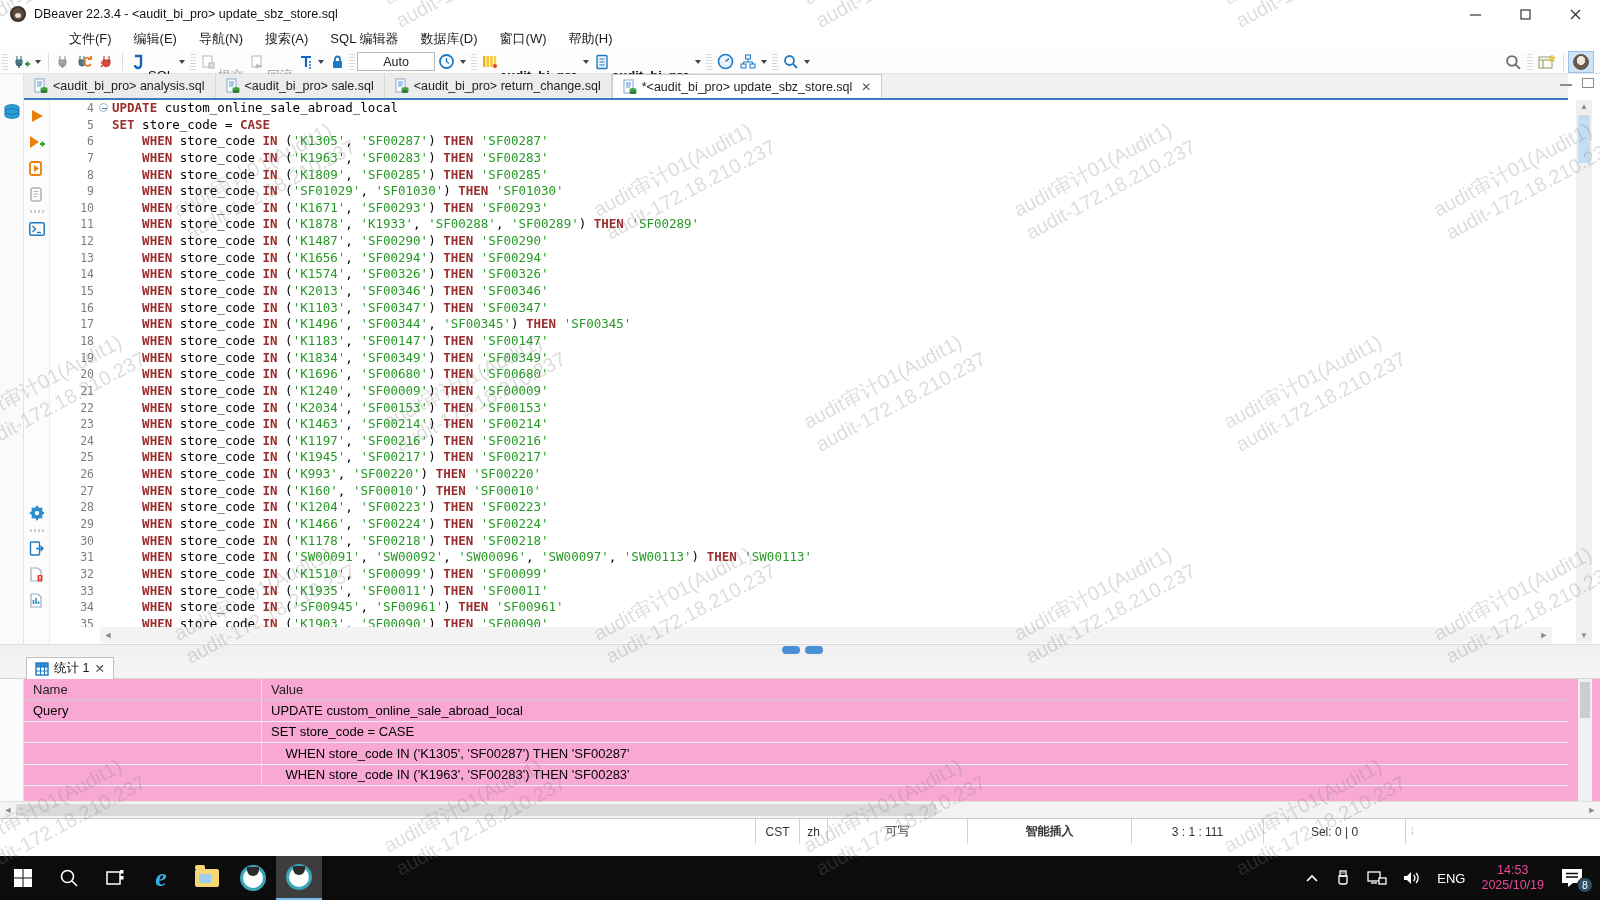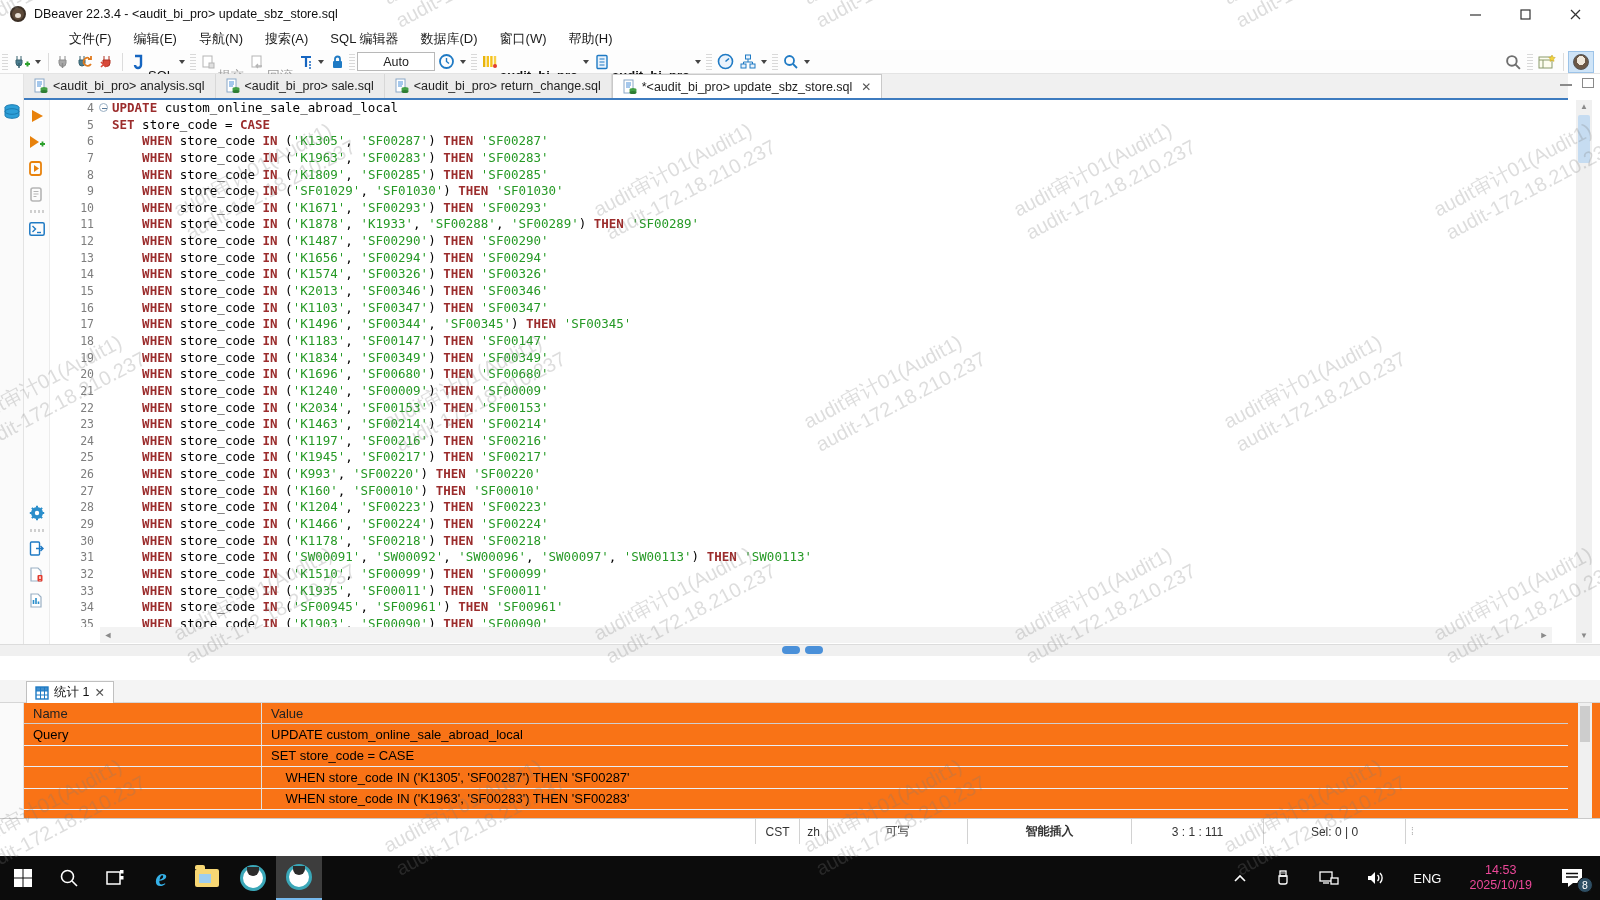--- a/index.html
+++ b/index.html
@@ -67,21 +67,21 @@
   .vscroll .thumb { position:absolute; left:2px; top:15px; width:12px; height:48px; background:#c6dcf1; border-radius:2px; }
   .hscroll { position:absolute; left:100px; top:627px; width:1452px; height:16px; background:#f3f3f3; }
   .hscroll .arr { position:absolute; top:0; width:16px; height:16px; color:#8a8a8a; font-size:9px; text-align:center; line-height:16px; }
 
   
   .sash { position:absolute; left:0; top:644px; width:1600px; height:12px; background:#f0f0f0; border-top:1px solid #dcdcdc; }
   .sash-pills { position:absolute; left:782px; top:646px; display:flex; gap:5px; }
   .sash-pill { width:18px; height:8px; border-radius:4px; background:#4a90d9; }
 
   
-  .results { position:absolute; left:0; top:680px; width:1600px; height:162px; background:#f97316; }
+  .results { position:absolute; left:0; top:656px; width:1600px; height:162px; background:#f9a8d4; }
   .res-tabrow { position:absolute; left:0; top:0; width:1600px; height:23px; background:#f4f4f4; border-bottom:1px solid #d6d6d6; }
   .res-tab { position:absolute; left:26px; top:1px; height:22px; background:#fff; border:1px solid #c0c0c0; border-bottom:none; display:flex; align-items:center; gap:5px; padding:0 8px; font-size:12.5px; color:#111; }
   .res-gutter { position:absolute; left:0; top:23px; width:24px; height:122px; background:#fafafa; border-right:1px solid #e0e0e0; }
   .res-table { position:absolute; left:24px; top:23px; width:1544px; height:122px; overflow:hidden; }
   .res-header { display:flex; height:21px; border-bottom:1px solid #cfcfcf; font-size:13px; color:#222; align-items:center; }
   .res-row { display:flex; height:21.5px; border-bottom:1px solid #e8eef6; font-size:13px; color:#000; align-items:center; }
   .col-name { width:238px; padding-left:9px; flex:none; border-right:1px solid #e0e0e0; height:100%; display:flex; align-items:center; }
   .col-value { padding-left:9px; white-space:pre; flex:1; height:100%; display:flex; align-items:center; }
   .res-vscroll { position:absolute; right:8px; top:23px; width:14px; height:122px; background:#f0f0f0; }
   .res-vscroll .thumb { position:absolute; left:2px; top:3px; width:10px; height:36px; background:#cdcdcd; }
@@ -98,21 +98,21 @@
   
   .taskbar { position:absolute; left:0; top:856px; width:1600px; height:44px; background:#0c0c0c; display:flex; align-items:center; }
   .tk-btn { width:46px; height:44px; display:flex; align-items:center; justify-content:center; }
   .tk-btn.active-app { background:#3d3d3d; border-bottom:2px solid #76b9ed; }
   .beaver { width:26px; height:26px; border-radius:50%; background:#fff; border:3px solid #3aa7b8; position:relative; }
   .beaver:after { content:""; position:absolute; left:4px; top:-1px; width:12px; height:9px; background:#2b2b2b; border-radius:0 0 6px 6px; }
   .folder-icon { width:24px; height:18px; background:#f7d774; border-radius:2px; position:relative; }
   .folder-icon:before { content:""; position:absolute; left:0; top:-4px; width:10px; height:4px; background:#f7d774; border-radius:2px 2px 0 0; }
   .folder-icon:after { content:""; position:absolute; left:4px; top:5px; width:12px; height:9px; background:#9ecef0; }
   .ie-e { font-size:26px; font-style:italic; font-weight:bold; color:#35b1e8; font-family:"Liberation Serif",serif; }
-  .tray { margin-left:auto; display:flex; align-items:center; gap:28px; padding-right:14px; color:#fff; }
+  .tray { margin-left:auto; display:flex; align-items:center; gap:16px; padding-right:14px; color:#fff; }
   .tray-text { font-size:13px; color:#fff; }
   .clock { text-align:center; font-size:12.5px; line-height:15px; color:#ec4899; }
   .notif { position:relative; width:26px; height:22px; }
   .notif .badge { position:absolute; right:-7px; bottom:-4px; width:16px; height:16px; border-radius:50%; background:#2e4e63; color:#fff; font-size:10.5px; display:flex; align-items:center; justify-content:center; border:1px solid #0c0c0c; }
 
   
   .watermark { position:absolute; inset:0; pointer-events:none; z-index:60; overflow:hidden; }
   .wm-tile { position:absolute; transform:rotate(-28deg); color:rgba(125,125,125,0.26); font-size:20px; white-space:nowrap; line-height:26px; }
 </style>
 </head>

